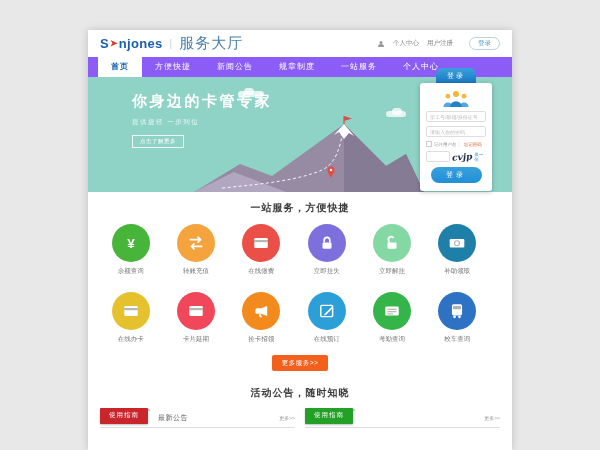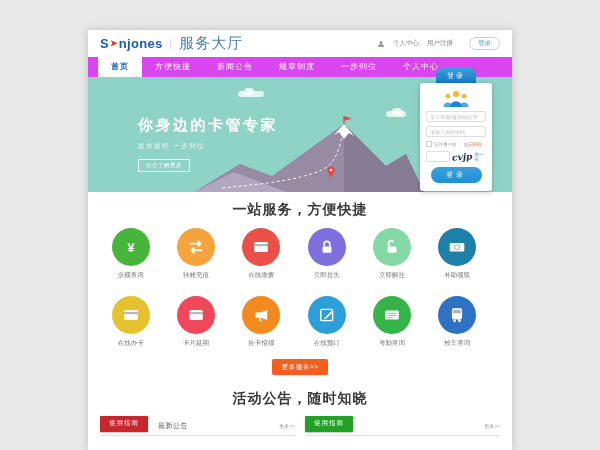--- a/index.html
+++ b/index.html
@@ -14,21 +14,21 @@
   .site-name{font-size:15px;color:#4a7fae;letter-spacing:1px;}
   .hd-right{margin-left:auto;display:flex;align-items:center;gap:8px;font-size:6.5px;color:#888;}
   .hd-link{cursor:pointer;}
   .hd-btn{border:1px solid #bfcfdd;border-radius:7px;padding:1px 8px;color:#4a90c4;font-size:6.5px;}
   
   .nav{height:20px;background:#0f5ca8;display:flex;padding-left:10px;}
   .nav-item{color:#fff;font-size:8px;line-height:20px;padding:0 13px;letter-spacing:1px;}
   .nav-item.active{background:#fff;color:#0f5ca8;font-weight:bold;}
   
   .hero{position:relative;height:115px;background:#8ed3c6;overflow:hidden;}
-  .hero-text{position:absolute;left:50px;top:15px;color:#fff;margin-top:24px;}
+  .hero-text{position:absolute;left:44px;top:15px;color:#fff;}
   .hero-title{font-size:15px;font-weight:bold;letter-spacing:2.5px;}
   .hero-sub{font-size:6.5px;letter-spacing:1.5px;margin-top:7px;color:rgba(255,255,255,.88);}
   .hero-cta{display:inline-block;margin-top:8px;border:1px solid rgba(255,255,255,.85);font-size:5.5px;padding:2px 7px;color:#fff;letter-spacing:.5px;}
   .cloud{position:absolute;height:6px;border-radius:6px;background:rgba(255,255,255,.75);}
   .cloud::before{content:'';position:absolute;left:6px;top:-3px;width:10px;height:7px;border-radius:6px;background:rgba(255,255,255,.75);}
   .mts{position:absolute;left:105px;bottom:0;width:232px;height:78px;}
   
   .login{position:absolute;top:38px;left:332px;width:72px;z-index:6;}
   .login-tab{width:40px;margin:0 auto;background:linear-gradient(#3aa0dc,#1b78c2);color:#fff;font-size:7px;text-align:center;padding:2.5px 0;border-radius:6px 6px 0 0;letter-spacing:2px;}
   .login-body{background:#fff;border-radius:3px;box-shadow:0 1px 5px rgba(0,0,0,.25);padding:5px 6px 8px;}
@@ -38,21 +38,21 @@
   .lg-opts{display:flex;align-items:center;gap:2px;font-size:4.5px;color:#999;margin:1px 0 4px;}
   .cb{width:4px;height:4px;border:1px solid #ccc;display:inline-block;background:#fff;}
   .forgot{color:#e05a2b;margin-left:2px;}
   .opt-sep{color:#ddd;}
   .cap-row{display:flex;align-items:center;gap:2px;margin-bottom:5px;}
   .cap-input{width:24px;height:11px;border:1px solid #ddd;border-radius:2px;font-size:5px;padding:0 2px;box-sizing:border-box;}
   .cap-txt{font-family:"DejaVu Serif",serif;font-style:italic;font-weight:bold;font-size:9px;color:#22304e;transform:rotate(-4deg);}
   .cap-refresh{font-size:4.5px;color:#3a8fd4;margin-left:auto;}
   .lg-submit{display:block;width:85%;margin:0 auto;background:linear-gradient(#3aa0dc,#1f8fd6);color:#fff;font-size:7px;text-align:center;padding:3px 0;border-radius:8px;letter-spacing:3px;}
   
-  .sec-title{text-align:center;font-size:14px;color:#3a3a3a;font-weight:600;letter-spacing:1px;}
+  .sec-title{text-align:center;font-size:10px;color:#3a3a3a;font-weight:600;letter-spacing:1px;}
   .svcs{padding-top:9px;}
   .svc-grid{display:grid;grid-template-columns:repeat(6,1fr);row-gap:16px;margin:9px 22px 0 10px;text-align:center;}
   .svc-circle{width:38px;height:38px;border-radius:50%;margin:0 auto;display:flex;align-items:center;justify-content:center;}
   .svc-label{font-size:6.5px;color:#777;margin-top:5px;}
   .more-btn{display:block;width:56px;margin:11px auto 0;background:#f2601c;color:#fff;font-size:6.5px;text-align:center;padding:3.5px 0;border-radius:2px;letter-spacing:.5px;}
   
   .ann{margin-top:15px;}
   .panels{display:flex;gap:10px;margin:9px 12px 0;}
   .panel{flex:1;}
   .panel-head{display:flex;align-items:center;border-bottom:1px solid #ddd;height:18px;}
@@ -78,26 +78,26 @@
       <div class="hd-right">
         <svg width="8" height="8" viewBox="0 0 16 16">
             <circle cx="8" cy="5" r="3" fill="#999"></circle>
             <path d="M2 14a6 6 0 0 1 12 0z" fill="#999"></path>
           </svg>
         <span id="hd-links"><span class="hd-link" style="margin-right: 8px;">个人中心</span><span class="hd-link" style="margin-right: 8px;">用户注册</span></span>
         <span class="hd-btn">登录</span>
       </div>
     </header>
 
-    <nav class="nav" id="nav" style="background: #d946ef; align-items: flex-end;">
+    <nav class="nav" id="nav" style="background: #8b5cf6; align-items: flex-end;">
         <div class="nav-item active">首页</div>
         <div class="nav-item">方便快捷</div>
         <div class="nav-item">新闻公告</div>
         <div class="nav-item">规章制度</div>
-        <div class="nav-item">一步到位</div>
+        <div class="nav-item">一站服务</div>
         <div class="nav-item">个人中心</div>
       </nav>
 
     <section class="hero" style="background: rgb(142, 211, 198);">
       <div class="hero-text">
         <div class="hero-title">你身边的卡管专家</div>
         <div class="hero-sub">提供捷径 一步到位</div>
         <span class="hero-cta">点击了解更多</span>
       </div>
       <div class="cloud" style="left:150px;top:14px;width:26px;"></div>

